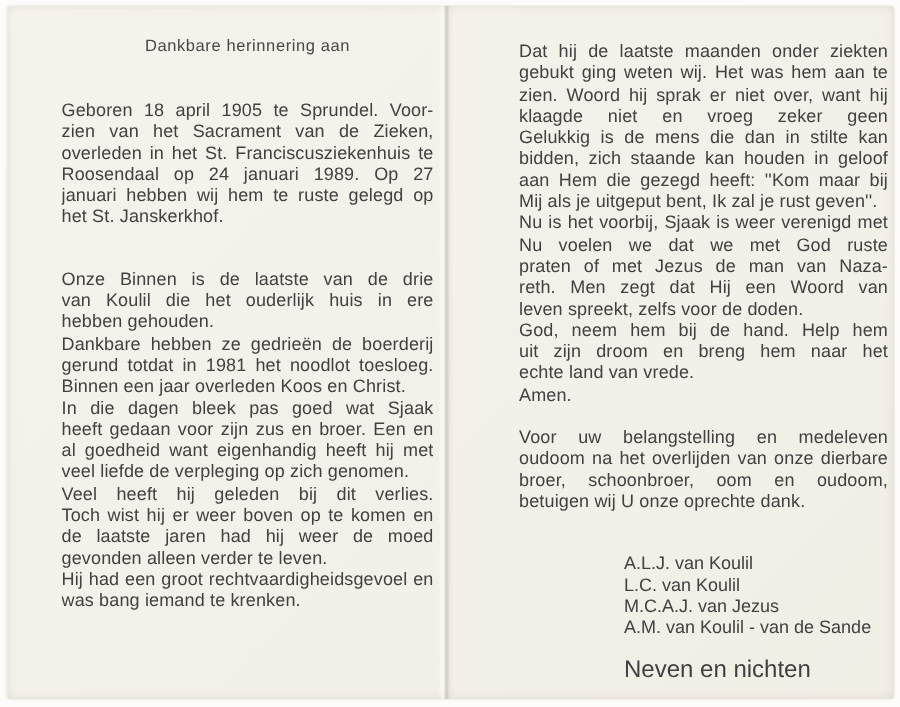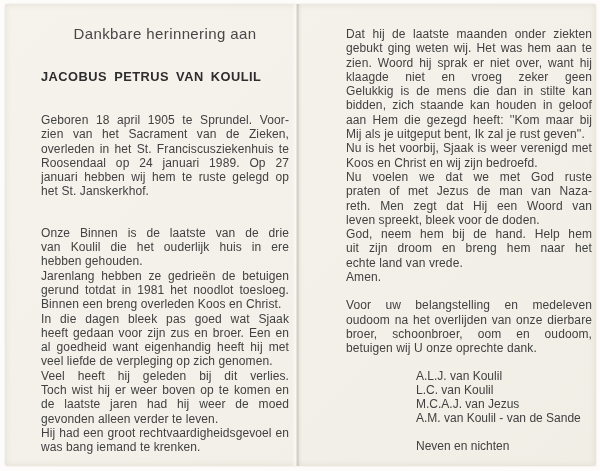--- a/index.html
+++ b/index.html
@@ -31,21 +31,21 @@
       rgba(244,241,234,0) 100%);
     pointer-events: none;
   }
   .page { position: absolute; top: 0; }
   .page.left  { left: 36px;  width: 248px; }
   .page.right { left: 341px; width: 246px; top: 23px; }
 
   .header {
     margin-top: 21px;
     text-align: center;
-    font-size: 15px;
+    font-size: 11px;
     letter-spacing: 0.4px;
     color: #474747;
   }
   .title {
     margin: 27px 0 0 0;
     font-size: 12.8px;
     font-weight: bold;
     letter-spacing: 0.5px;
     word-spacing: 3px;
     color: #2d2d2d;
@@ -62,58 +62,57 @@
   .para.gap-before { margin-top: 27px; }
   .page.right .para.gap-before { margin-top: 14px; }
   .line {
     text-align: justify;
     text-align-last: justify;
     overflow: hidden;
     height: 14.3px;
   }
   .line.last { text-align-last: left; }
   .names {
-    margin: 13px 0 0 70px;
+    margin: 27px 0 0 70px;
     font-size: 12px;
     line-height: 14.3px;
     color: #414141;
   }
   .closing {
     margin: 13px 0 0 70px;
-    font-size: 12px;
+    font-size: 16px;
     color: #414141;
   }
 </style>
 </head>
 <body>
 
 <div class="scan">
   <div class="card">
 
     <section class="page left">
       <div class="header">Dankbare herinnering aan</div>
-      <h1 class="title">JACOBUS PETRUS VAN KOULIL</h1>
       <div class="body" id="left-body">
           <div class="para">
             <div class="line">Geboren 18 april 1905 te Sprundel. Voor-</div>
             <div class="line">zien van het Sacrament van de Zieken,</div>
             <div class="line">overleden in het St. Franciscusziekenhuis te</div>
             <div class="line">Roosendaal op 24 januari 1989. Op 27</div>
             <div class="line">januari hebben wij hem te ruste gelegd op</div>
             <div class="line last">het St. Janskerkhof.</div>
           </div>
           <div class="para gap-before">
             <div class="line">Onze Binnen is de laatste van de drie kinderen</div>
             <div class="line">van Koulil die het ouderlijk huis in ere</div>
             <div class="line last">hebben gehouden.</div>
           </div>
           <div class="para">
-            <div class="line">Jarenlang hebben ze gedrieën de betuigen</div>
+            <div class="line">Dankbare hebben ze gedrieën de boerderij</div>
             <div class="line">gerund totdat in 1981 het noodlot toesloeg.</div>
-            <div class="line last">Binnen een breng overleden Koos en Christ.</div>
+            <div class="line last">Binnen een jaar overleden Koos en Christ.</div>
           </div>
           <div class="para">
             <div class="line">In die dagen bleek pas goed wat Sjaak</div>
             <div class="line">heeft gedaan voor zijn zus en broer. Een en</div>
             <div class="line">al goedheid want eigenhandig heeft hij met</div>
             <div class="line last">veel liefde de verpleging op zich genomen.</div>
           </div>
           <div class="para">
             <div class="line">Veel heeft hij geleden bij dit verlies.</div>
             <div class="line">Toch wist hij er weer boven op te komen en</div>
@@ -136,27 +135,26 @@
             <div class="line">gebukt ging weten wij. Het was hem aan te</div>
             <div class="line">zien. Woord hij sprak er niet over, want hij</div>
             <div class="line">klaagde niet en vroeg zeker geen medelijden.</div>
             <div class="line">Gelukkig is de mens die dan in stilte kan</div>
             <div class="line">bidden, zich staande kan houden in geloof</div>
             <div class="line">aan Hem die gezegd heeft: ''Kom maar bij</div>
             <div class="line last">Mij als je uitgeput bent, Ik zal je rust geven''.</div>
           </div>
           <div class="para">
             <div class="line">Nu is het voorbij, Sjaak is weer verenigd met</div>
-            <div class="line last">Koos en Christ en wij zijn bedroefd.</div>
           </div>
           <div class="para">
             <div class="line">Nu voelen we dat we met God ruste</div>
             <div class="line">praten of met Jezus de man van Naza-</div>
             <div class="line">reth. Men zegt dat Hij een Woord van</div>
-            <div class="line last">leven spreekt, bleek voor de doden.</div>
+            <div class="line last">leven spreekt, zelfs voor de doden.</div>
           </div>
           <div class="para">
             <div class="line">God, neem hem bij de hand. Help hem</div>
             <div class="line">uit zijn droom en breng hem naar het</div>
             <div class="line last">echte land van vrede.</div>
           </div>
           <div class="para">
             <div class="line last">Amen.</div>
           </div>
           <div class="para gap-before">

